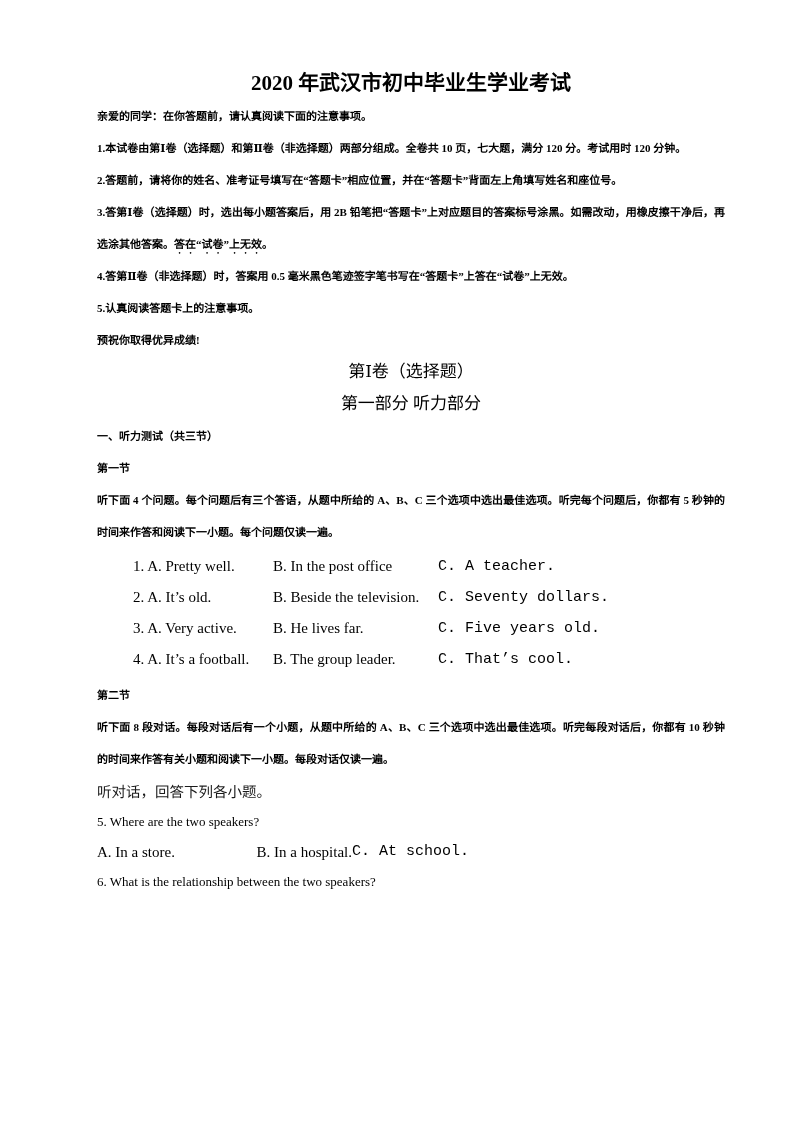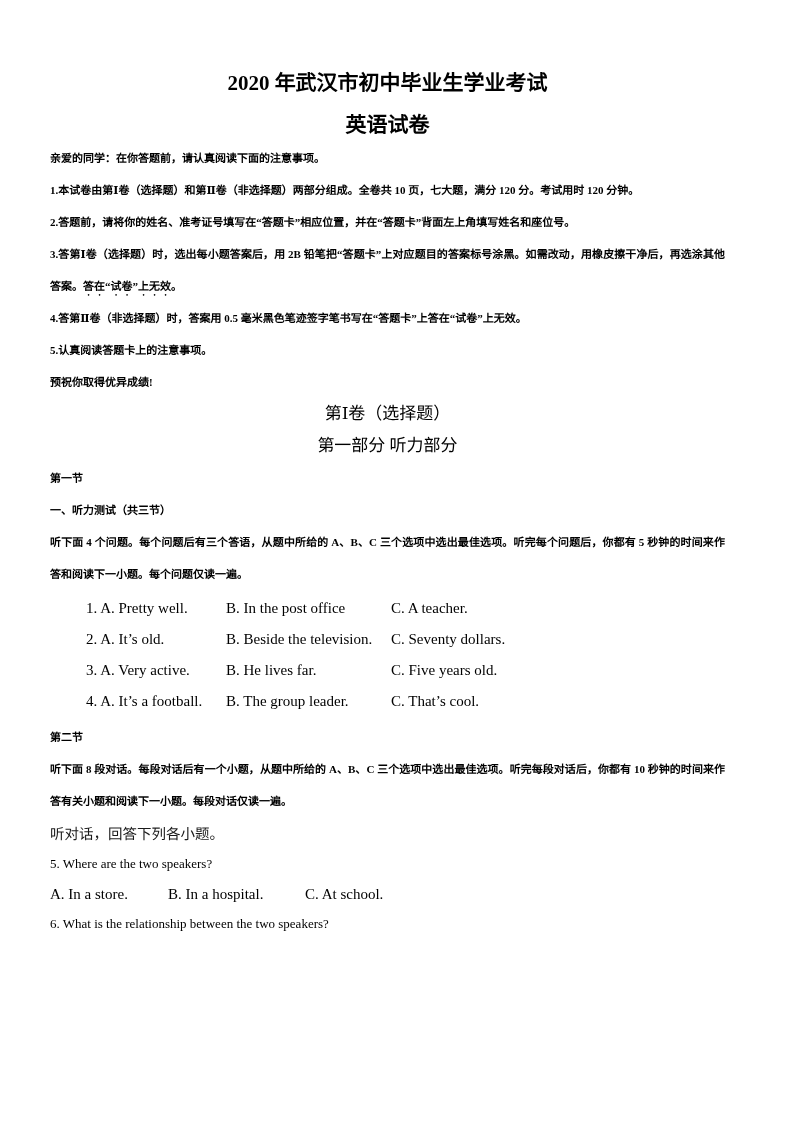--- a/index.html
+++ b/index.html
@@ -5,21 +5,21 @@
   html, body { margin: 0; padding: 0; background: #ffffff; }
   .page {
     position: relative;
     width: 793px;
     height: 1122px;
     box-sizing: border-box;
     margin: 0 auto;
     background: #ffffff;
     color: #000000;
     font-family: "Liberation Serif", "DejaVu Serif", serif;
-    padding: 68px 68px 0 50px;
+    padding: 68px 68px 0 97px;
     overflow: hidden;
   }
   .title {
     text-align: center;
     font-size: 21px;
     font-weight: bold;
     line-height: 30px;
     margin: 0;
   }
   .subtitle {
@@ -53,59 +53,58 @@
   }
   .q-row {
     display: flex;
     font-size: 15px;
     font-weight: normal;
     line-height: 31px;
   }
   .q-rows { margin-top: 3px; margin-left: 36px; }
   .q-row .col-a { width: 140px; flex: 0 0 auto; }
   .q-row .col-b { width: 165px; flex: 0 0 auto; }
-  .q-row .col-c { flex: 1; }
+  .q-row .col-c { flex: 1; font-family: Liberation Mono, monospace; }
   .q-row .col-a2 { width: 118px; flex: 0 0 auto; }
-  .q-row .col-b2 { width: 137px; flex: 0 0 auto; }
+  .q-row .col-b2 { width: 137px; flex: 0 0 auto; text-align: right; }
   .sub-note {
     font-size: 14.5px;
     font-weight: normal;
     line-height: 30px;
     margin: 2px 0 0 0;
     color: #1a1a1a;
   }
   .en-line {
     font-size: 13px;
     font-weight: normal;
     line-height: 30px;
     margin: 0;
   }
 </style>
 </head>
 <body>
 
 <div class="page">
 
   <h1 class="title">2020 年武汉市初中毕业生学业考试</h1>
-  <h2 class="subtitle">英语试卷</h2>
 
   <p class="cn-bold greeting">亲爱的同学：在你答题前，请认真阅读下面的注意事项。</p>
 
   <p class="cn-bold notice">1.本试卷由第Ⅰ卷（选择题）和第Ⅱ卷（非选择题）两部分组成。全卷共 10 页，七大题，满分 120 分。考试用时 120 分钟。</p>
   <p class="cn-bold notice">2.答题前，请将你的姓名、准考证号填写在“答题卡”相应位置，并在“答题卡”背面左上角填写姓名和座位号。</p>
   <p class="cn-bold notice"><span>3.答第Ⅰ卷（选择题）时，选出每小题答案后，用 2B 铅笔把“答题卡”上对应题目的答案标号涂黑。如需改动，用橡皮擦干净后，再选涂其他答案。</span><span class="emph">答在“试卷”上无效。</span></p>
   <p class="cn-bold notice">4.答第Ⅱ卷（非选择题）时，答案用 0.5 毫米黑色笔迹签字笔书写在“答题卡”上答在“试卷”上无效。</p>
   <p class="cn-bold notice">5.认真阅读答题卡上的注意事项。</p>
   <p class="cn-bold">预祝你取得优异成绩!</p>
 
   <p class="center-heading">第Ⅰ卷（选择题）</p>
   <p class="center-heading">第一部分 听力部分</p>
 
+  <p class="cn-bold">一、听力测试（共三节）</p>
   <p class="cn-bold">第一节</p>
-  <p class="cn-bold">一、听力测试（共三节）</p>
   <p class="cn-bold">听下面 4 个问题。每个问题后有三个答语，从题中所给的 A、B、C 三个选项中选出最佳选项。听完每个问题后，你都有 5 秒钟的时间来作答和阅读下一小题。每个问题仅读一遍。</p>
 
   <div class="q-rows">
     <div class="q-row">
       <span class="col-a">1. A. Pretty well.</span>
       <span class="col-b">B. In the post office</span>
       <span class="col-c">C. A teacher.</span>
     </div>
     <div class="q-row">
       <span class="col-a">2. A. It’s old.</span>

